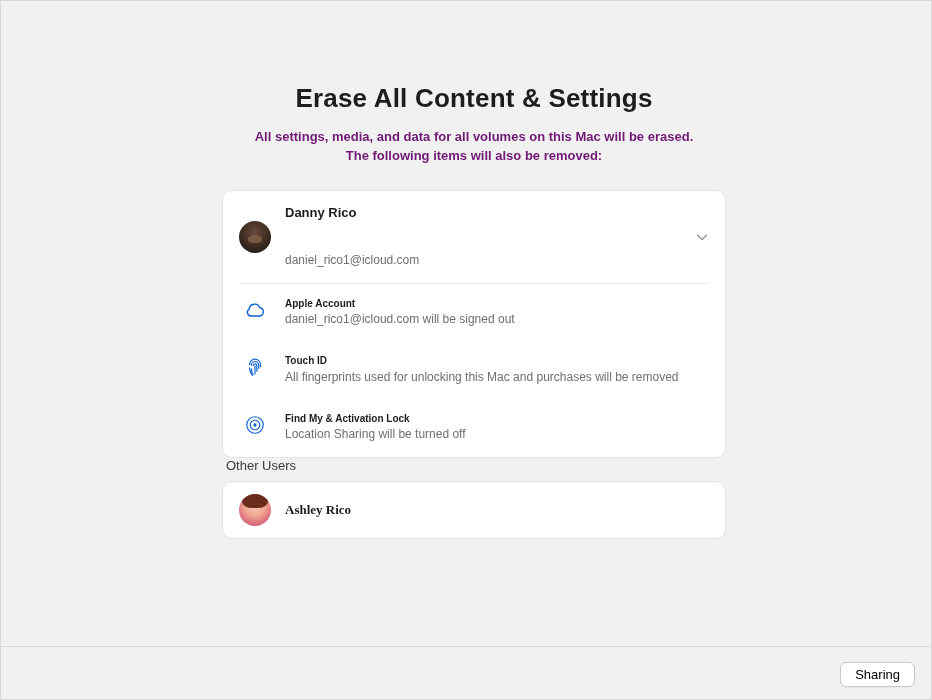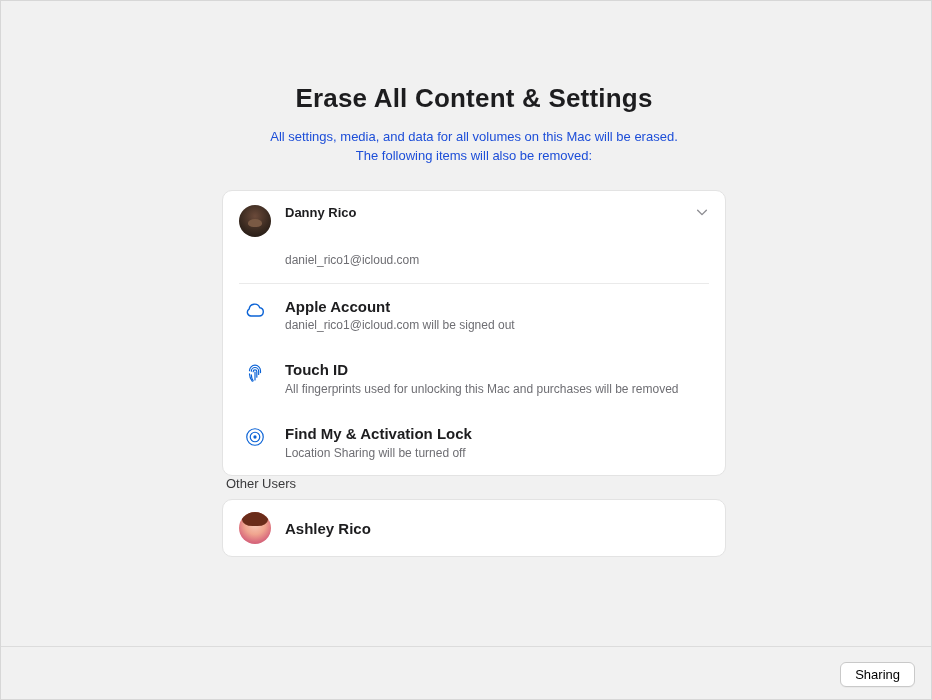--- a/index.html
+++ b/index.html
@@ -28,31 +28,33 @@
   .title {
     font-size: 26px;
     font-weight: 700;
     letter-spacing: 0.2px;
   }
   .subtitle {
     margin-top: 14px;
     font-size: 13px;
     line-height: 1.45;
     text-align: center;
-    color: #1d4ed8;
+    color: #701a75;
+    font-weight: bold;
   }
   .card {
     width: 504px;
     background: #ffffff;
     border: 1px solid #e3e3e3;
     border-radius: 10px;
     margin-top: 24px;
   }
   .user-header {
     display: flex;
+    align-items: center;
     padding: 14px 16px 14px 16px;
     position: relative;
   }
   .avatar {
     width: 32px;
     height: 32px;
     border-radius: 50%;
     flex-shrink: 0;
     margin-right: 14px;
   }
@@ -116,21 +118,21 @@
     justify-content: center;
     align-items: flex-start;
     flex-shrink: 0;
     margin-right: 14px;
     padding-top: 1px;
     color: #0b63d6;
   }
   .icon-slot svg { width: 22px; height: 22px; }
   .item-text { flex: 1; min-width: 0; }
   .item-title {
-    font-size: 15px;
+    font-size: 10px;
     font-weight: 700;
     line-height: 1.25;
   }
   .item-desc {
     font-size: 12px;
     color: #6e6e73;
     line-height: 1.35;
     margin-top: 1px;
   }
   .section-label {
@@ -146,22 +148,23 @@
     border: 1px solid #e3e3e3;
     border-radius: 10px;
     margin-top: 8px;
   }
   .other-row {
     display: flex;
     align-items: center;
     padding: 12px 16px;
   }
   .other-name {
-    font-size: 15px;
-    font-weight: 700;
+    font-size: 13px;
+    font-weight: 700;
+    font-family: Liberation Serif, serif;
   }
   .footer-sep {
     position: absolute;
     left: 0; right: 0;
     bottom: 52px;
     height: 1px;
     background: #dcdcdc;
   }
   .footer {
     position: absolute;

